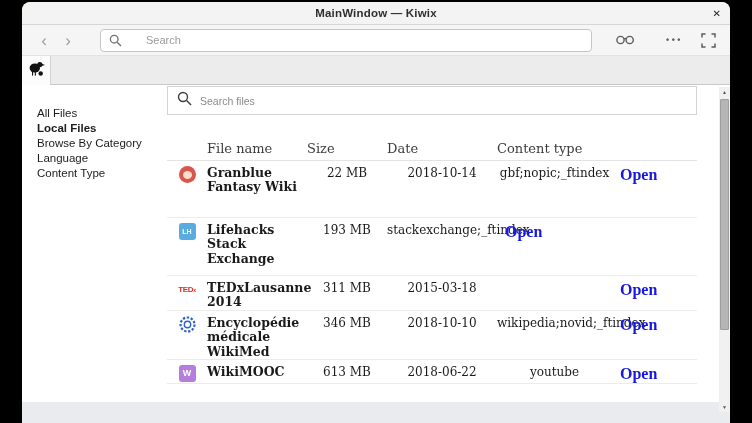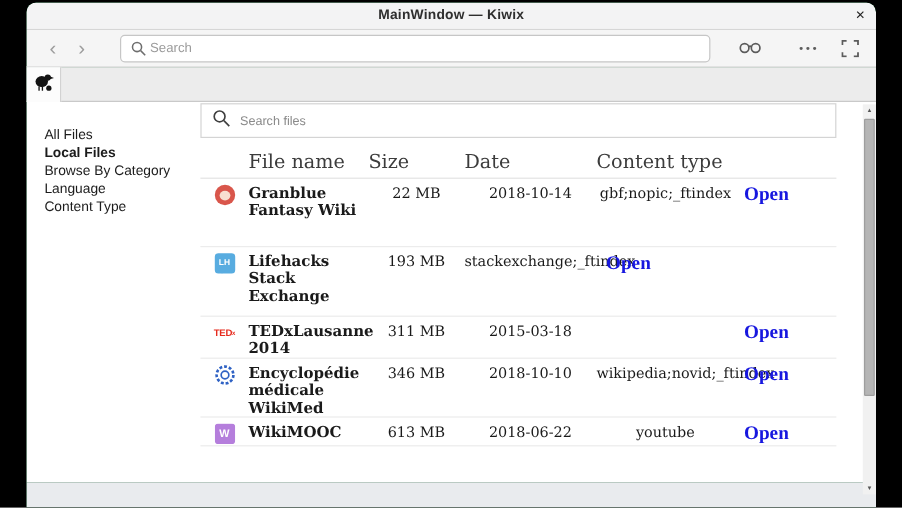--- a/index.html
+++ b/index.html
@@ -1,34 +1,34 @@
 <!DOCTYPE html>
 <html><head>
 <meta charset="utf-8">
 <style>
   * { box-sizing: border-box; margin: 0; padding: 0; }
   html,body { width:752px; height:423px; overflow:hidden; }
   body { background:#000; font-family:"Liberation Sans",sans-serif; position:relative; }
 
   .window { position:absolute; left:22px; top:2px; width:708px; height:421px;
-    background:#14532d; border-radius:8px 8px 0 0; display:flex; flex-direction:column; overflow:hidden; }
+    background:#fef9c3; border-radius:8px 8px 0 0; display:flex; flex-direction:column; overflow:hidden; }
 
   
   .titlebar { height:23px; background:#f3f3f4; border-bottom:1px solid #d6d6d6;
     border-radius:8px 8px 0 0; display:flex; align-items:center; justify-content:center; position:relative; flex:0 0 auto; }
   .title { font-size:11.5px; font-weight:bold; color:#2e2e2e; letter-spacing:.2px; }
   .close-btn { position:absolute; right:9px; top:0; height:100%; display:flex; align-items:center;
     font-size:10px; color:#1f1f1f; cursor:default; }
 
   
   .toolbar { height:31px; background:#f5f5f5; border-bottom:1px solid #e2e2e2;
     display:flex; align-items:center; padding:0 14px 0 10px; flex:0 0 auto; }
   .nav { width:24px; text-align:center; font-size:17px; line-height:1; color:#9d9d9d; }
   .searchbox { margin-left:20px; width:492px; height:23px; background:#fff; border:1px solid #c6c6c6;
-    border-radius:4px; display:flex; align-items:center; padding:0 8px; gap:3px; }
+    border-radius:4px; display:flex; align-items:center; padding:0 8px; gap:24px; }
   .searchbox input { border:none; outline:none; flex:1; font-size:11px; color:#333; background:transparent; }
   .searchbox input::placeholder { color:#9b9b9b; }
   .tool-icons { margin-left:auto; display:flex; align-items:center; }
   .ico { display:flex; align-items:center; justify-content:center; }
   .ico-glasses { margin-right:30px; }
   .ico-dots { margin-right:18px; font-size:9px; letter-spacing:2.5px; color:#5c5c5c; font-weight:bold; }
 
   
   .tabbar { height:29px; background:#ececec; border-bottom:1px solid #c9c9c9; display:flex; flex:0 0 auto; }
   .tab { width:29px; height:29px; background:#fcfcfc; border-right:1px solid #d2d2d2;
@@ -40,22 +40,22 @@
   .side-item { font-size:11.5px; color:#1c1c1c; padding:1px 4px 1px 15px; line-height:13px; white-space:nowrap; }
   .side-item.active { font-weight:bold; }
 
   .main { flex:1; display:flex; flex-direction:column; }
   .files-search { margin:1px 33px 0 2px; height:29px; border:1px solid #d4d4d4;
     display:flex; align-items:center; gap:8px; padding:0 9px; }
   .files-search input { border:none; outline:none; flex:1; font-size:10.5px; color:#333; background:transparent; }
   .files-search input::placeholder { color:#8a8a8a; }
 
   .grid { display:grid; grid-template-columns:40px 100px 80px 110px 115px 85px; margin-left:2px; width:530px; }
-  .thead { margin-top:8px; padding-bottom:4px; border-bottom:1px solid #e3e3e3;
-    font-family:"DejaVu Serif","Liberation Serif",serif; font-size:16px; color:#3c3c3c; }
+  .thead { margin-top:24px; padding-bottom:4px; border-bottom:1px solid #e3e3e3;
+    font-family:"DejaVu Serif","Liberation Serif",serif; font-size:13px; color:#3c3c3c; }
   .th { padding-top:2px; }
 
   .row { border-bottom:1px solid #ececec; font-family:"DejaVu Serif","Liberation Serif",serif;
     font-size:12px; color:#1a1a1a; }
   .row > * { padding-top:5px; }
   .row:nth-of-type(1) { min-height:56px; }
   .row:nth-of-type(2) { min-height:60px; }
   .row:nth-of-type(3) { min-height:57px; }
   .row:nth-of-type(4) { min-height:58px; }
   .row:nth-of-type(5) { min-height:28px; }

